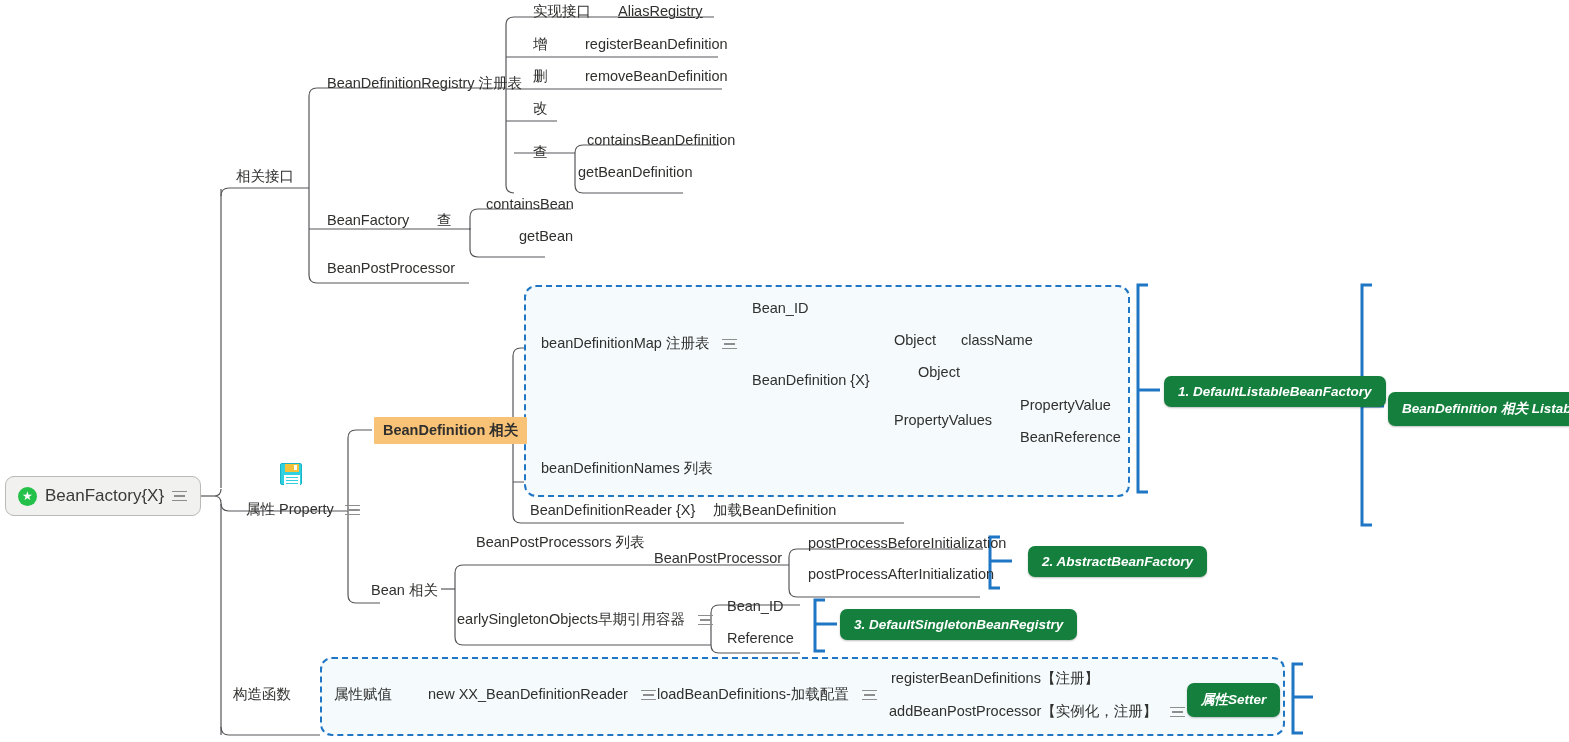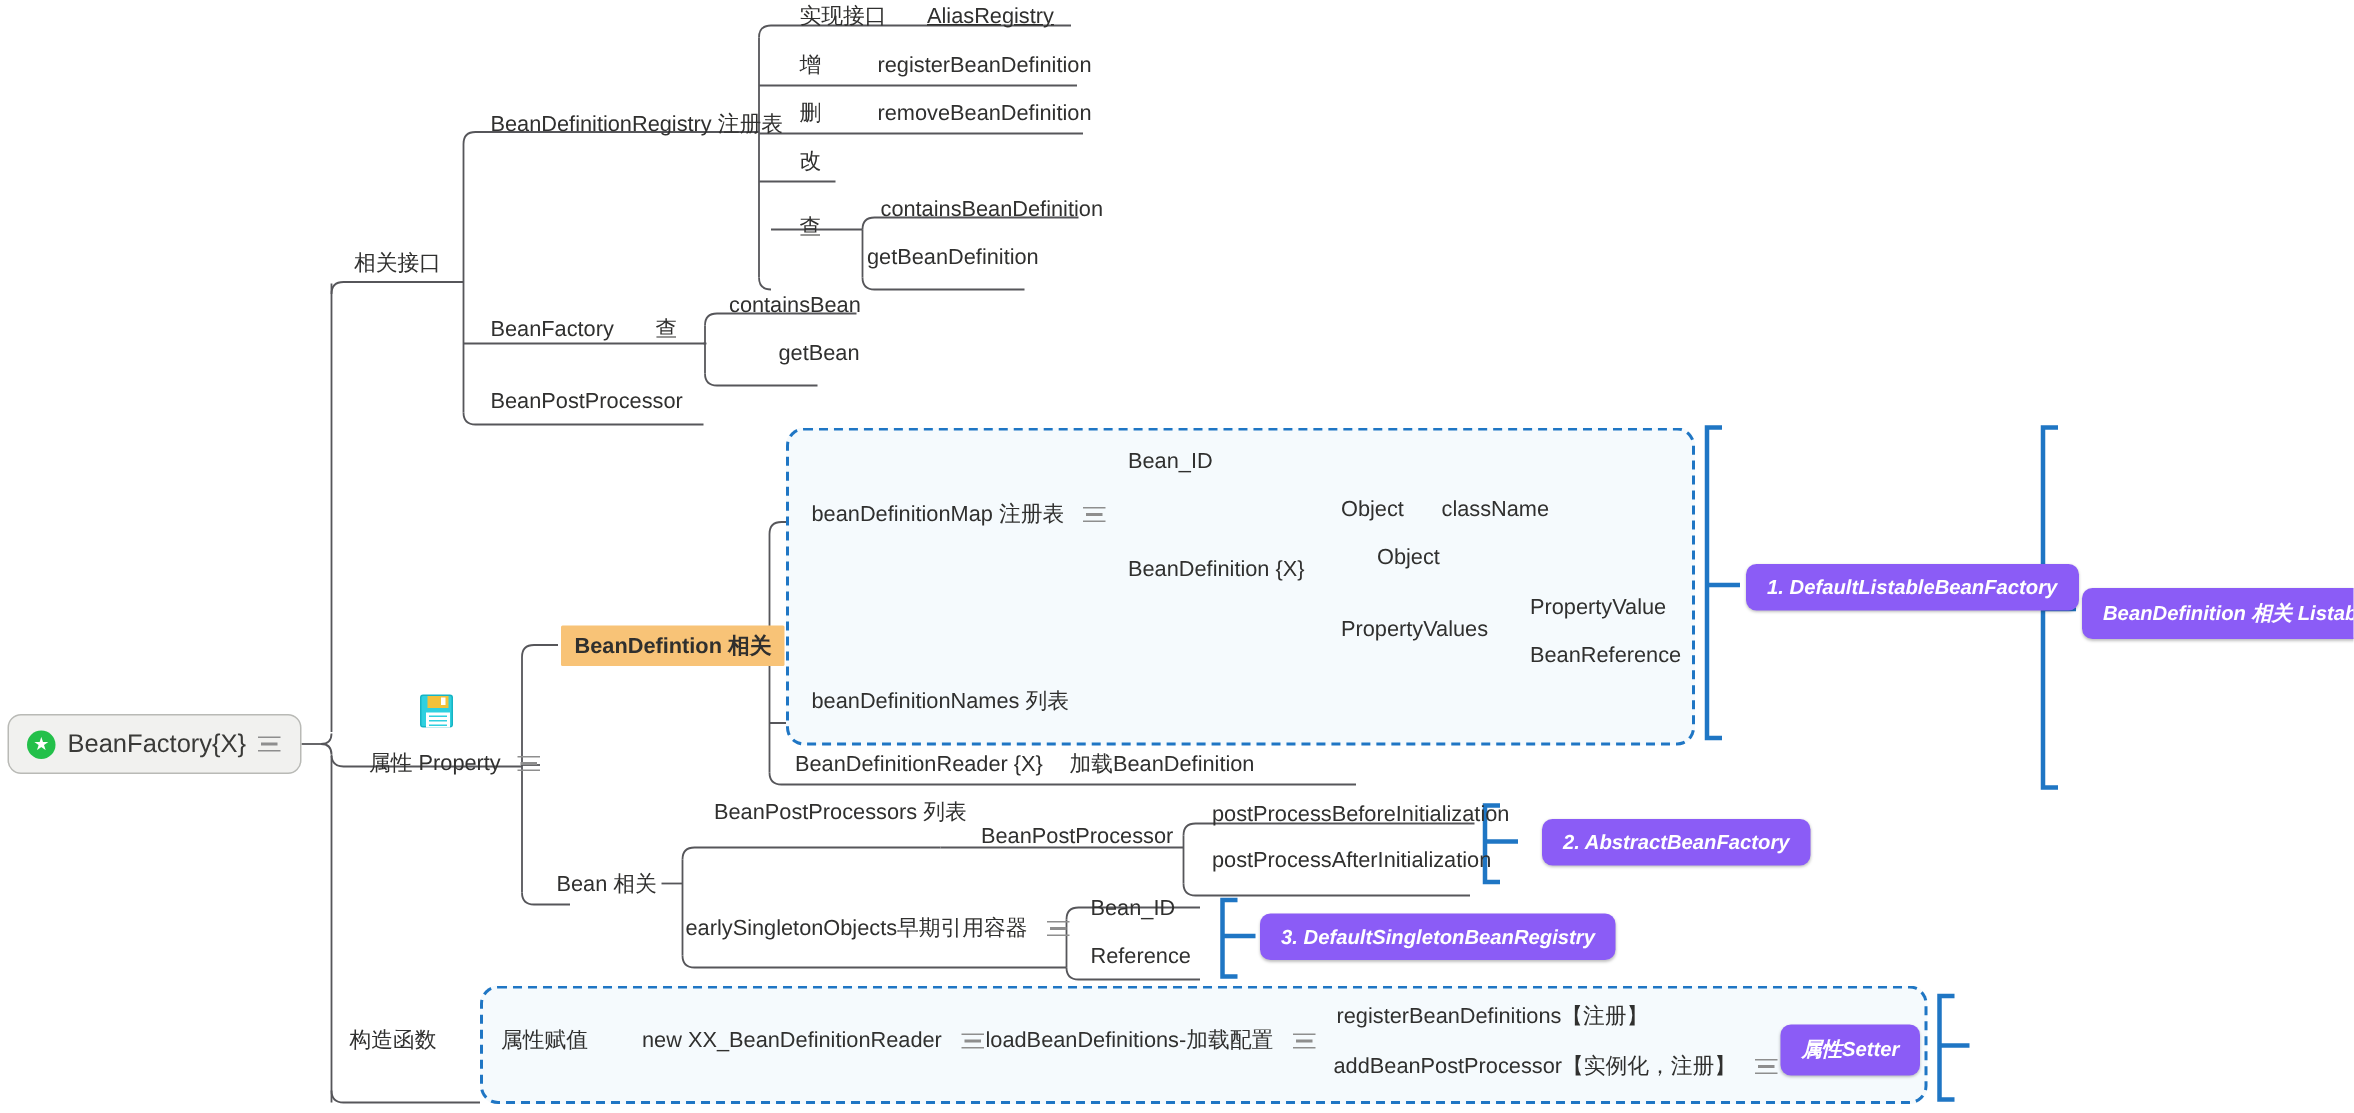--- a/index.html
+++ b/index.html
@@ -36,21 +36,21 @@
   .floppy .lbl2 b{position:absolute;left:2px;width:12px;height:1.4px;background:#2fd0df;display:block;}
   .floppy .lbl2 b:nth-child(1){top:2px;}
   .floppy .lbl2 b:nth-child(2){top:5px;}
   .floppy .lbl2 b:nth-child(3){top:8px;}
 
   
   .hl-orange{position:absolute;background:#f8c377;color:#2f2f2e;font-weight:bold;
              font-size:14.5px;padding:4px 9px;border-radius:1px;}
 
   
-  .chip{position:absolute;background:#8b5cf6;color:#ffffff;border-radius:7px;
+  .chip{position:absolute;background:#15803d;color:#ffffff;border-radius:7px;
         font-style:italic;font-weight:bold;font-size:13.5px;padding:8px 14px;
         white-space:nowrap;box-shadow:0 1px 2px rgba(0,0,0,.25);}
 
   
   .dashbox{position:absolute;border:2.5px dashed #1f76c4;border-radius:12px;
            background:#f5fafd;}
 </style>
 </head>
 <body>
 
@@ -212,21 +212,21 @@
   <div class="node cn" style="left:533px;top:101px;">改</div>
 
   <div class="node cn" style="left:533px;top:145px;">查</div>
   <div class="node" style="left:587px;top:133px;">containsBeanDefinition</div>
   <div class="node" style="left:578px;top:165px;">getBeanDefinition</div>
 
   <div class="node cn" style="left:437px;top:213px;">查</div>
   <div class="node" style="left:486px;top:197px;">containsBean</div>
   <div class="node" style="left:483px;top:229px;margin-left:36px;">getBean</div>
 
-  <div class="hl-orange" style="left:374px;top:417px;">BeanDefintion 相关</div>
+  <div class="hl-orange" style="left:374px;top:417px;">BeanDefinition 相关</div>
   <div class="node" style="left:371px;top:583px;">Bean 相关</div>
 
   <div class="node cn" style="left:541px;top:336px;"><span>beanDefinitionMap 注册表</span>
     <span class="noteicon" style="margin-left:9px;"><i></i><i></i><i></i></span>
   </div>
   <div class="node cn" style="left:541px;top:461px;">beanDefinitionNames 列表</div>
   <div class="node" style="left:530px;top:503px;">BeanDefinitionReader {X}</div>
   <div class="node cn" style="left:713px;top:503px;">加载BeanDefinition</div>
 
   <div class="node" style="left:752px;top:301px;">Bean_ID</div>

